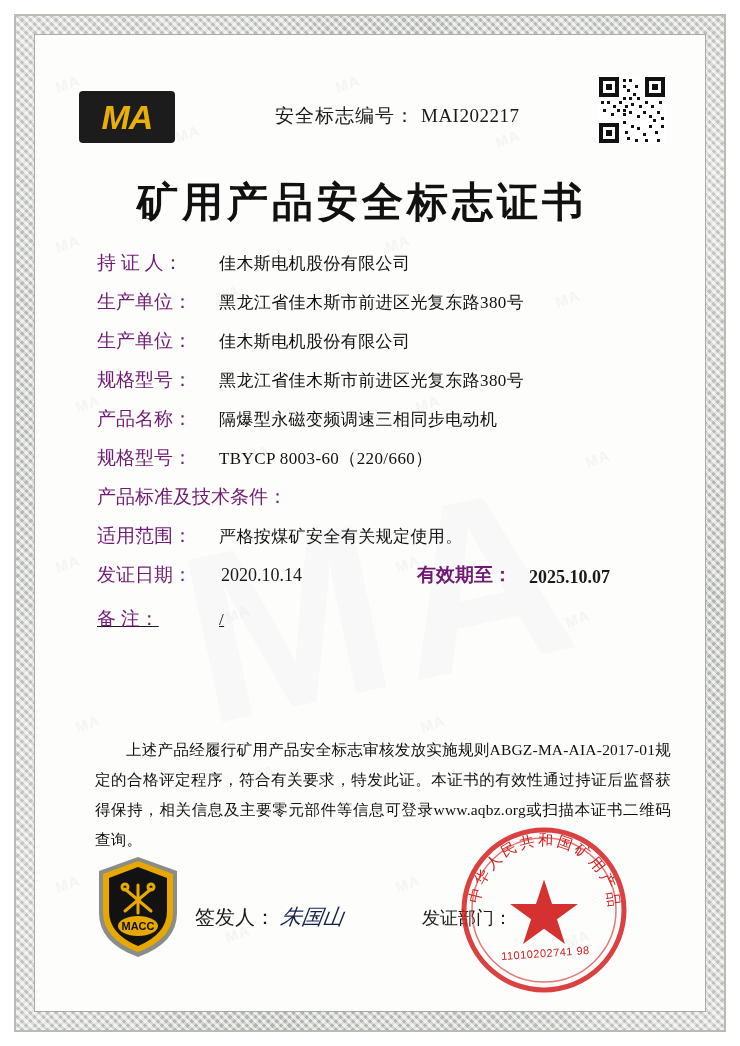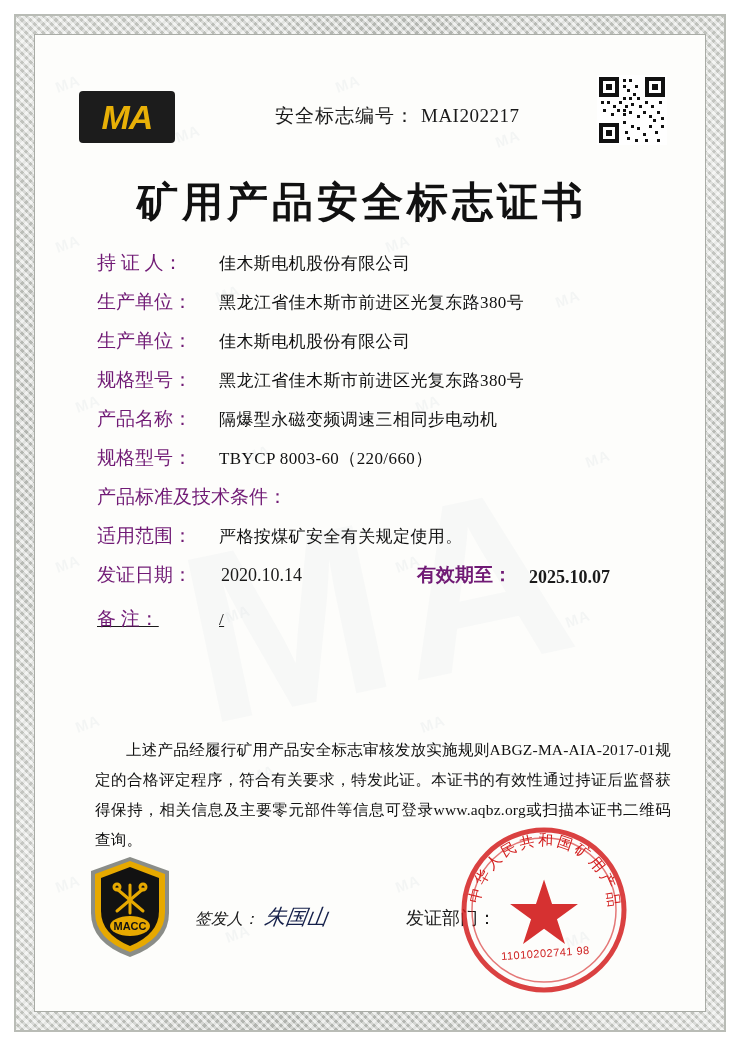--- a/index.html
+++ b/index.html
@@ -210,36 +210,36 @@
     line-height: 30px;
     text-align: justify;
     color: #111;
     text-indent: 2em;
     letter-spacing: 0.2px;
   }
 
   
   .macc-badge {
     position: absolute;
-    left: 52px;
+    left: 60px;
     top: 820px;
     width: 86px;
     height: 104px;
   }
   .macc-badge svg { display:block; }
 
   .sign-row {
     position: absolute;
     left: 160px;
     top: 868px;
     width: 400px;
     display: flex;
     align-items: baseline;
   }
-  .sign-label { font-size: 16px; font-style: italic; }
+  .sign-label { font-size: 20px; }
   .sign-script {
     font-family: "DejaVu Serif", serif;
     font-size: 21px;
     font-style: italic;
     color: #15204a;
     margin-left: 6px;
     transform: skewX(-8deg);
     display: inline-block;
   }
   .issuer-label {

